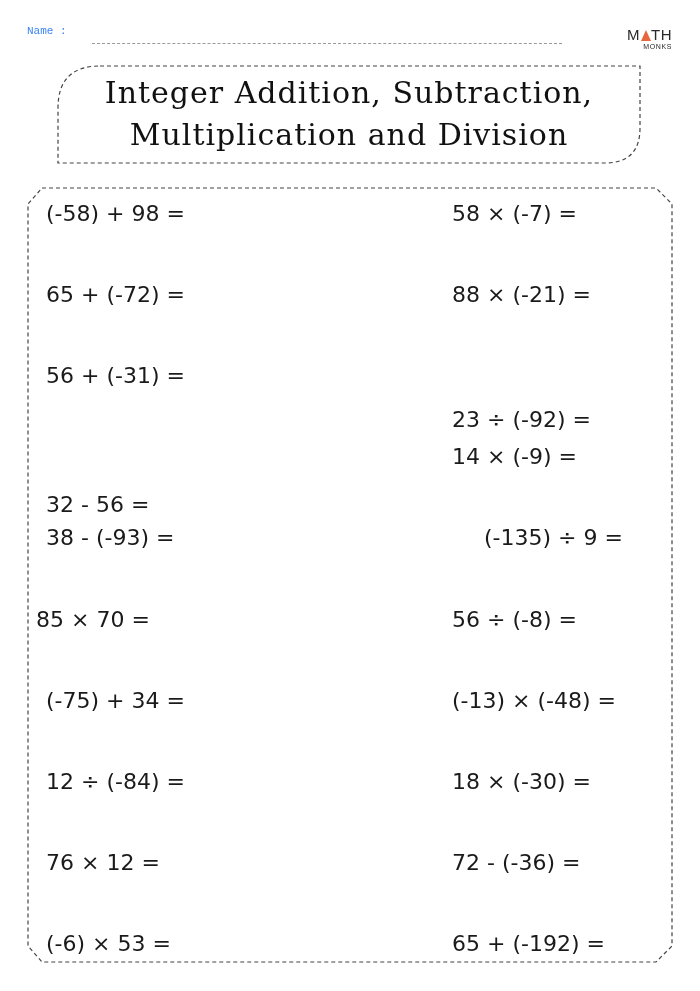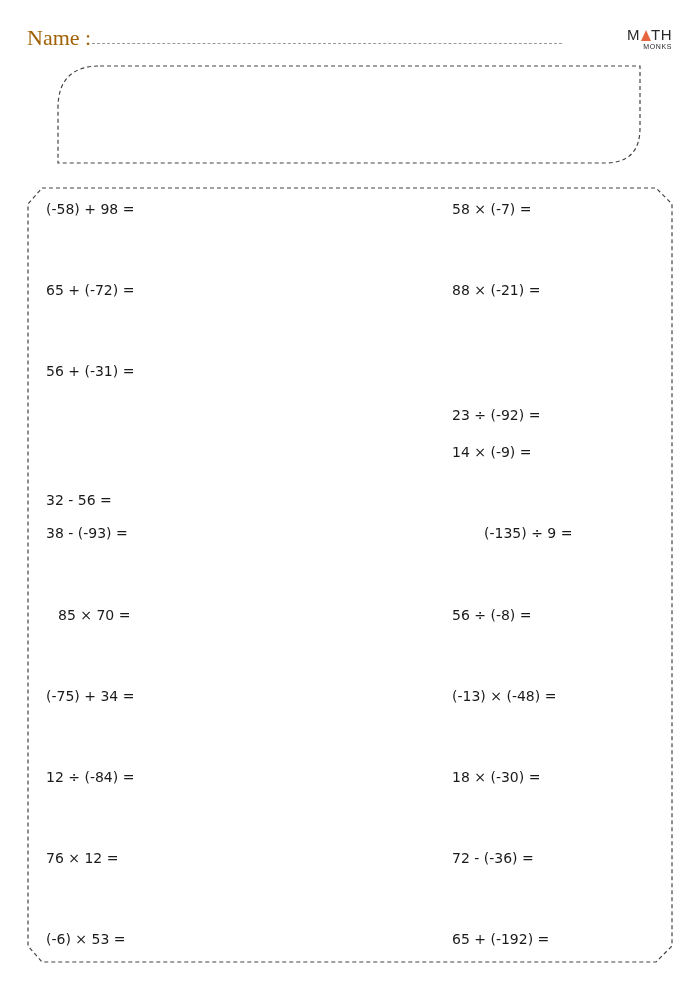--- a/index.html
+++ b/index.html
@@ -1,22 +1,22 @@
 <!DOCTYPE html>
 <html><head>
   <meta charset="utf-8">
   <style>
     html, body { margin: 0; padding: 0; }
     body {
       width: 700px; height: 991px; background: #ffffff; position: relative; overflow: hidden;
       font-family: "DejaVu Sans", sans-serif; color: #1a1a1a;
     }
     .name-label {
-      position: absolute; left: 27px; top: 25px; font-size: 22px;
-      font-family: Liberation Serif, serif; color: #a16207;
+      position: absolute; left: 27px; top: 25px; font-size: 11px;
+      font-family: Liberation Mono, monospace; color: #3b82f6;
     }
     .name-line {
       position: absolute; left: 92px; top: 43px; width: 470px; height: 0;
       border-top: 1px dashed #9a9a9a;
     }
     .logo { position: absolute; left: 618px; top: 26px; width: 60px; height: 28px; }
     .logo-math {
       position: absolute; right: 6px; top: 0; font-family: "Liberation Sans", sans-serif;
       font-size: 15px; letter-spacing: 0.5px; color: #2a2a2a; display: flex; align-items: flex-end;
     }
@@ -28,21 +28,21 @@
       position: absolute; right: 6px; top: 17px; font-family: "Liberation Sans", sans-serif;
       font-size: 7px; letter-spacing: 0.6px; color: #2a2a2a;
     }
     svg.frame { position: absolute; left: 0; top: 0; }
     .title {
       position: absolute; left: 58px; top: 72px; width: 582px; text-align: center;
       font-family: "DejaVu Serif", serif; font-size: 30px; line-height: 42px;
       letter-spacing: 1px; color: #111;
     }
     .problem {
-      position: absolute; font-family: "DejaVu Sans", sans-serif; font-size: 14px;
+      position: absolute; font-family: "DejaVu Sans", sans-serif; font-size: 22px;
       color: #1a1a1a; white-space: nowrap;
     }
   </style>
 </head>
 <body>
 
 <div class="name-label">Name :</div>
 <div class="name-line"></div>
 
 <div class="logo">
@@ -55,28 +55,30 @@
 </div>
 
 <svg class="frame" width="700" height="991">
 
   <path d="M 100 66 L 640 66 L 640 128 Q 640 163 605 163 L 58 163 L 58 108 Q 58 66 100 66 Z" fill="none" stroke="#444" stroke-width="1.2" stroke-dasharray="4,3"></path>
 
   <path d="M 42 188 L 656 188 L 672 204 L 672 946 L 656 962 L 42 962 L 28 946 L 28 204 Z" fill="none" stroke="#444" stroke-width="1.2" stroke-dasharray="4,3"></path>
 </svg>
 
 <div class="title">
+  <div>Integer Addition, Subtraction,</div>
+  <div>Multiplication and Division</div>
 </div>
 
 <div class="problem" style="left:46px; top:201px;">(-58) + 98 =</div>
 <div class="problem" style="left:46px; top:282px;">65 + (-72) =</div>
 <div class="problem" style="left:46px; top:363px;">56 + (-31) =</div>
 <div class="problem" style="left:46px; top:444px;margin-top:48px;">32 - 56 =</div>
 <div class="problem" style="left:46px; top:525px;">38 - (-93) =</div>
-<div class="problem" style="left:58px; top:607px;">85 × 70 =</div>
+<div class="problem" style="left:36px; top:607px;">85 × 70 =</div>
 <div class="problem" style="left:46px; top:688px;">(-75) + 34 =</div>
 <div class="problem" style="left:46px; top:769px;">12 ÷ (-84) =</div>
 <div class="problem" style="left:46px; top:850px;text-align:center;">76 × 12 =</div>
 <div class="problem" style="left:46px; top:931px;">(-6) × 53 =</div>
 
 <div class="problem" style="left:452px; top:201px;">58 × (-7) =</div>
 <div class="problem" style="left:452px; top:282px;">88 × (-21) =</div>
 <div class="problem" style="left:452px; top:363px;margin-top:44px;">23 ÷ (-92) =</div>
 <div class="problem" style="left:452px; top:444px;">14 × (-9) =</div>
 <div class="problem" style="left:452px; top:525px;margin-left:32px;">(-135) ÷ 9 =</div>

